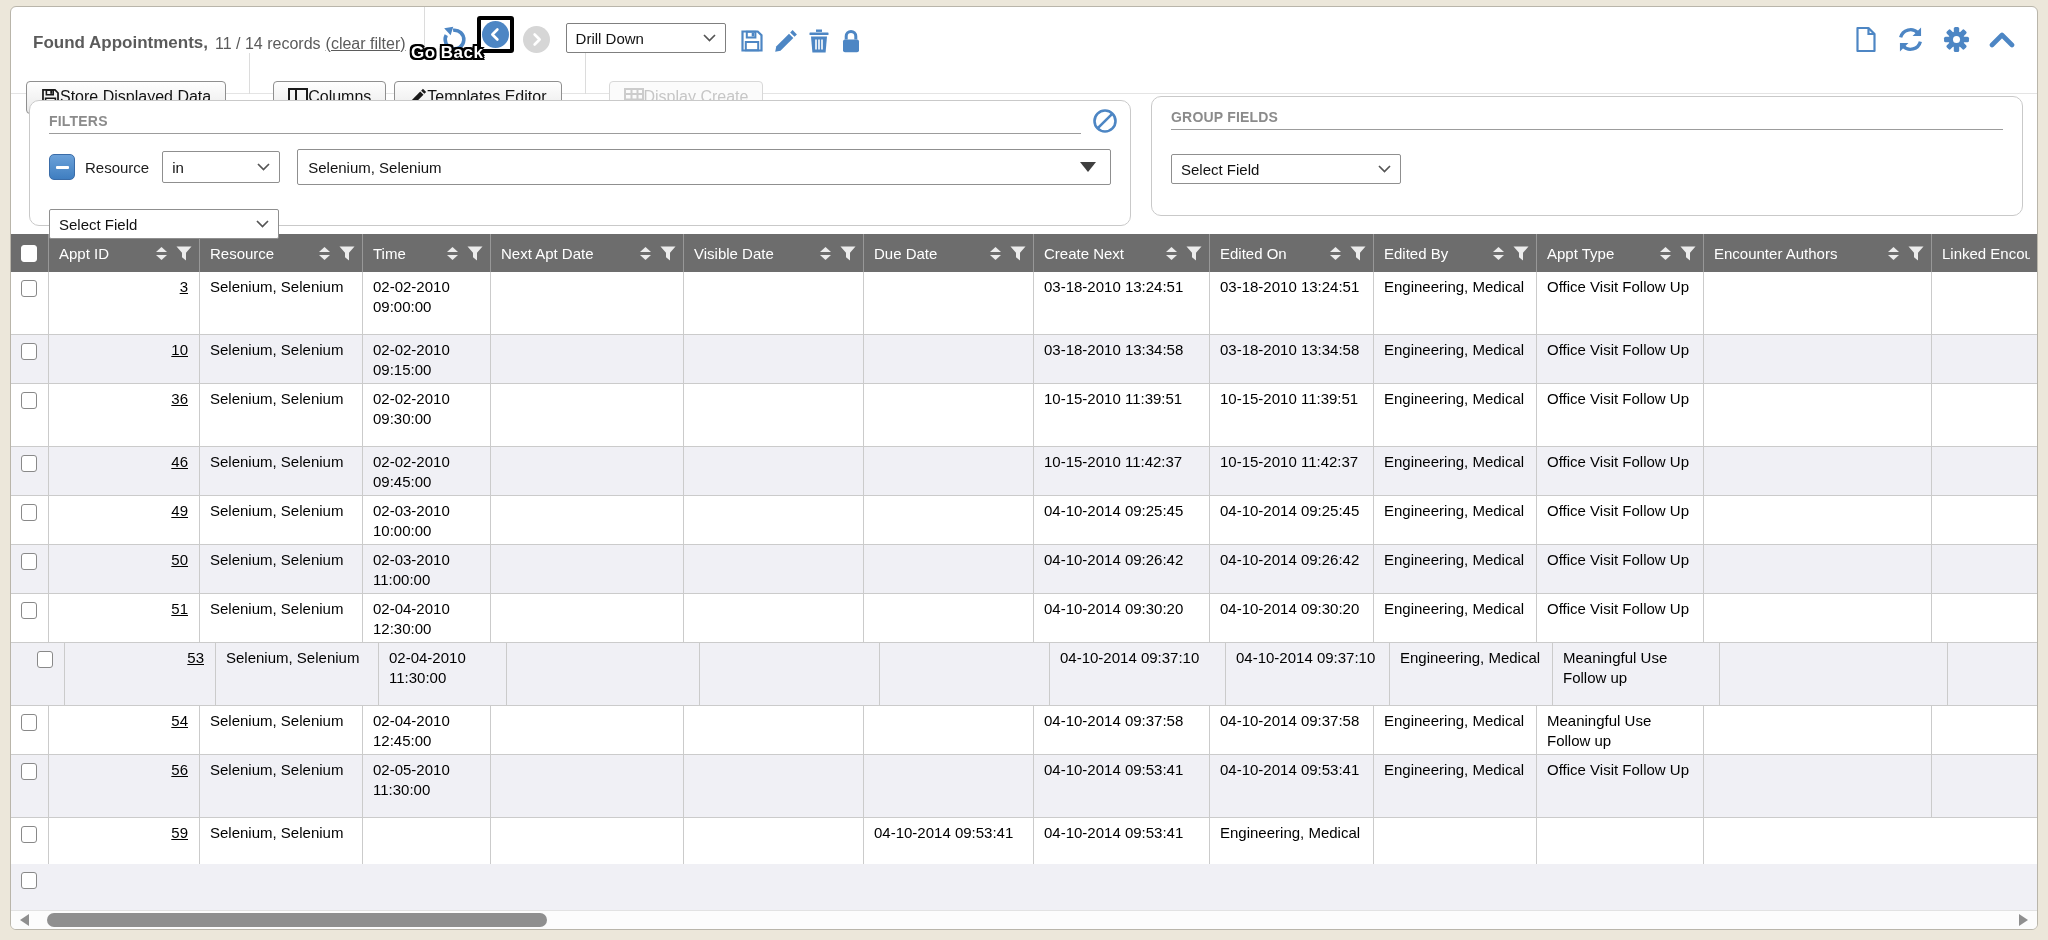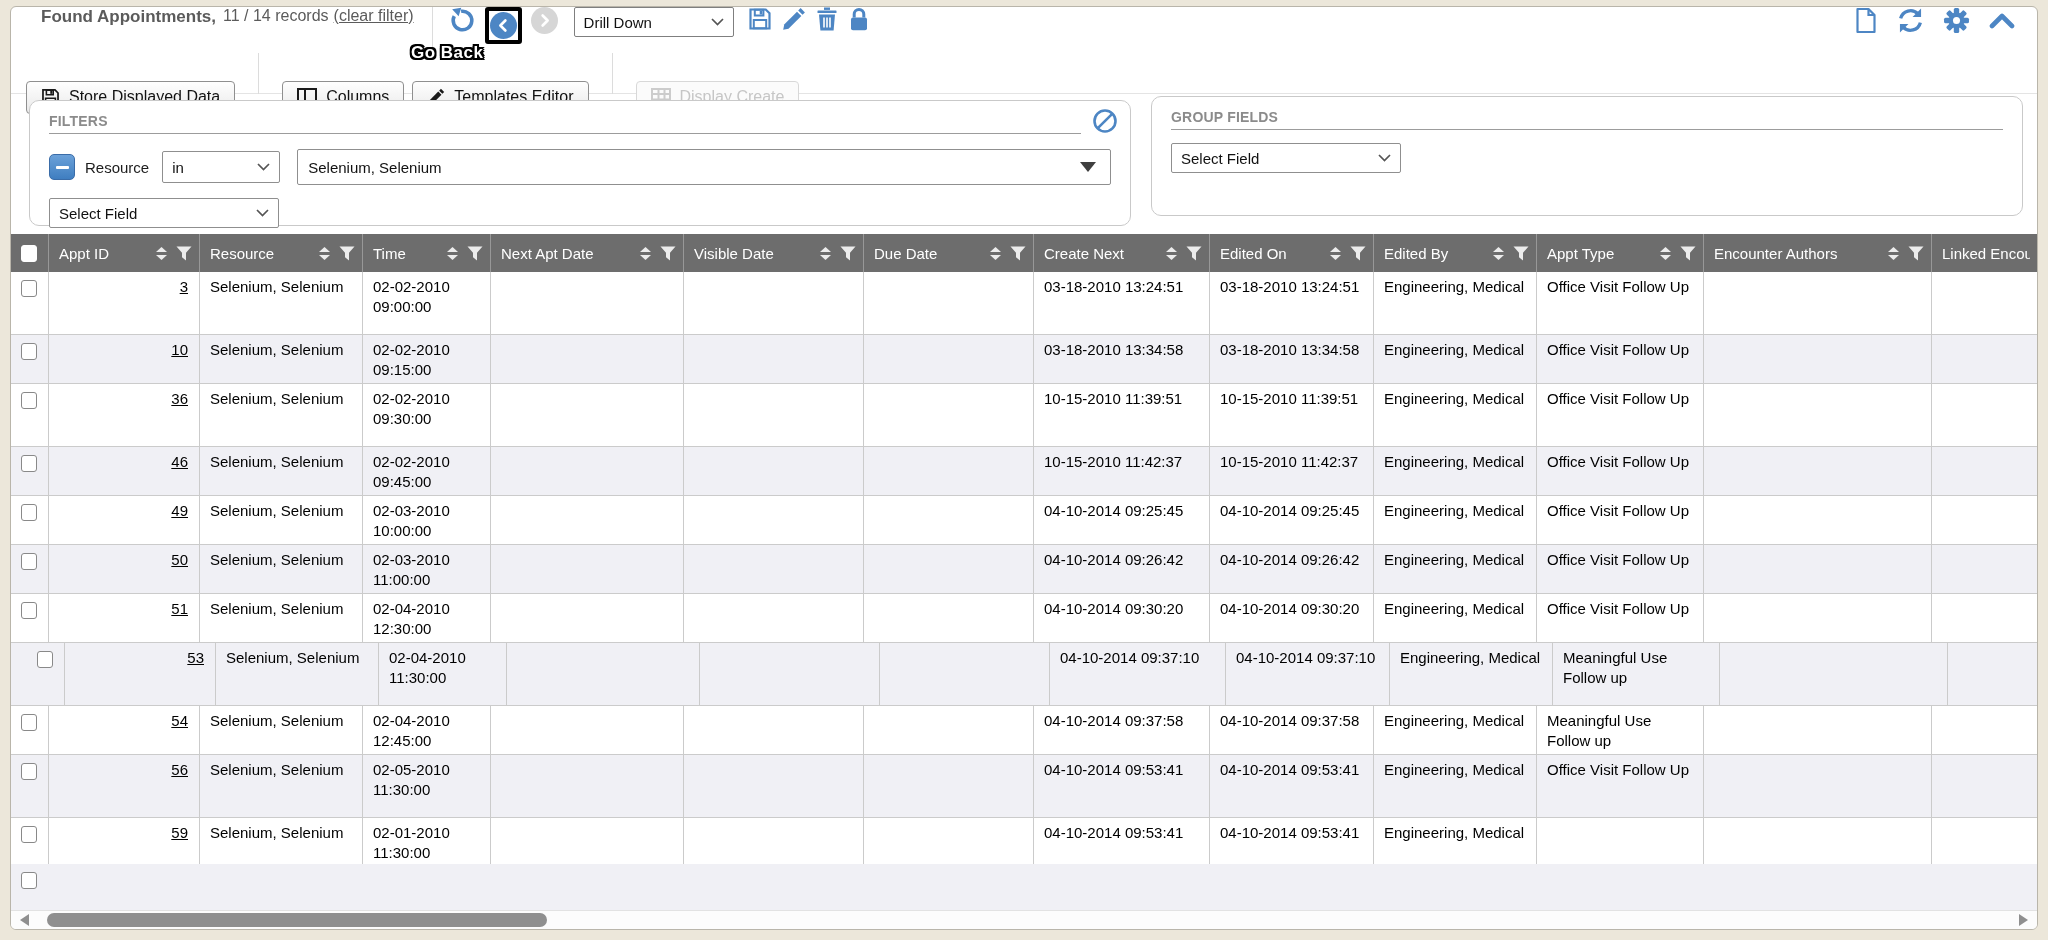--- a/index.html
+++ b/index.html
@@ -3,21 +3,21 @@
 <meta charset="utf-8">
 <style>
   * { box-sizing: border-box; margin: 0; padding: 0; }
   body { font-family: "Liberation Sans", sans-serif; }
   .screen { position: relative; width: 2048px; height: 940px; background: #ece7da; overflow: hidden; }
   .panel { position: absolute; left: 10px; top: 6px; width: 2028px; height: 924px;
            background: #fff; border: 1px solid #b9b5aa; border-radius: 6px;
            display: flex; flex-direction: column; overflow: hidden; }
 
   
-  .titlebar { height: 46px; flex: 0 0 auto; display: flex; align-items: flex-start; padding-left: 30px; }
+  .titlebar { height: 46px; flex: 0 0 auto; display: flex; align-items: flex-end; padding-left: 22px; }
   .t-title { font-size: 17px; font-weight: bold; color: #5b5b5b; }
   .t-records { font-size: 16px; color: #5b5b5b; margin-left: 7px; }
   .t-clear { font-size: 16px; color: #5b5b5b; text-decoration: underline; margin-left: 5px; cursor: pointer; }
   .v-div { width: 1px; height: 46px; background: #dcdcdc; margin-left: 18px; }
   .tb-icon { display: inline-flex; align-items: center; cursor: pointer; }
   .ml14 { margin-left: 14px; } .ml10 { margin-left: 10px; }
   .back-box { margin-left: 9px; border: 4px solid #000; border-radius: 3px; padding: 1px; display: inline-flex; background: #fff; }
   .circle-btn { width: 27px; height: 27px; border-radius: 50%; display: inline-flex; align-items: center; justify-content: center; cursor: pointer; }
   .circle-back { background: #4d86c4; }
   .circle-fwd  { background: #d6d6d6; margin-left: 9px; }
@@ -27,21 +27,21 @@
   .right-icons { margin-left: auto; margin-right: 22px; display: flex; align-items: center; gap: 19px; }
 
   .tooltip { position: absolute; left: 400px; top: 36px; z-index: 40; font-size: 17px; font-weight: bold; color: #fff;
              letter-spacing: .5px; white-space: nowrap;
              text-shadow: -2px -2px 0 #000, 2px -2px 0 #000, -2px 2px 0 #000, 2px 2px 0 #000,
                           -2px 0 0 #000, 2px 0 0 #000, 0 -2px 0 #000, 0 2px 0 #000; }
 
   
   .buttonbar { height: 41px; flex: 0 0 auto; display: flex; align-items: center; padding-left: 15px;
                border-bottom: 1px solid #e4e4e4; }
-  .btn { height: 33px; display: inline-flex; align-items: center; gap: 9px; padding: 0 14px;
+  .btn { height: 33px; display: inline-flex; align-items: center; padding: 0 14px;
          border: 1px solid #8f8f8f; border-radius: 4px; background: linear-gradient(#fefefe, #e9e9e9);
          font-family: "Liberation Sans", sans-serif; font-size: 16px; color: #111; cursor: pointer; margin-top: 48px; }
   .btn.disabled { color: #c6c6c6; border-color: #d8d8d8; background: #fbfbfb; cursor: default; }
   .bb-div { width: 1px; height: 41px; background: #dcdcdc; margin: 0 23px; }
   .gap8 { margin-left: 8px; }
 
   
   .filter-zone { position: relative; height: 140px; flex: 0 0 auto; }
   .fpanel { position: absolute; background: #fff; border: 1px solid #c9c9c9; border-radius: 10px; padding: 0 19px; }
   .fpanel.filters { left: 18px; top: 6px; width: 1102px; height: 126px; }
@@ -51,21 +51,21 @@
   .sec-line.short { margin-right: 30px; }
   .clear-icon { position: absolute; right: 12px; top: 7px; cursor: pointer; }
   .frow1 { display: flex; align-items: center; margin-top: 15px; }
   .minus-btn { width: 26px; height: 26px; border-radius: 5px; border: 1px solid #3a6ca8;
                background: linear-gradient(#6ba1d9, #3f7ec0); display: flex; align-items: center; justify-content: center; cursor: pointer; }
   .minus-bar { width: 13px; height: 3px; background: #fff; border-radius: 1px; }
   .flabel { font-size: 15px; color: #1c1c1c; margin: 0 13px 0 10px; }
   .sel { border: 1px solid #8f8f8f; border-radius: 2px; background: #fff; display: inline-flex; align-items: center;
          justify-content: space-between; font-size: 15px; color: #111; padding: 0 9px; cursor: pointer; }
   .sel-in { width: 118px; height: 32px; }
-  .sel-field { width: 230px; height: 30px; margin-top: 13px; }
+  .sel-field { width: 230px; height: 30px; margin-top: 24px; }
   .combo { flex: 1; margin-left: 17px; height: 36px; border: 1px solid #8f8f8f; border-radius: 2px; background: #fff;
            display: flex; align-items: center; justify-content: space-between; padding: 0 14px 0 10px;
            font-size: 15px; color: #111; cursor: pointer; }
   .caret-solid { width: 0; height: 0; border-left: 8px solid transparent; border-right: 8px solid transparent; border-top: 10px solid #3f3f3f; }
 
   
   .tablezone { flex: 1; min-height: 0; display: flex; flex-direction: column; }
   .thead { display: grid; background: #6d6d6d; height: 38px; flex: 0 0 auto; }
   .th { display: flex; align-items: center; color: #fff; font-size: 15px; padding: 0 7px 0 10px; border-right: 1px solid #989898; }
   .th:last-child { border-right: none; }
@@ -653,21 +653,20 @@
             <div class="td">Office Visit Follow Up</div>
             <div class="td"></div>
             <div class="td"></div>
           </div>
           <div class="trow tall" style="grid-template-columns: 38px 151px 163px 128px 193px 180px 170px 176px 164px 163px 167px 228px minmax(100px, 1fr);">
             <div class="td td-cb">
               <div class="cb"></div>
             </div>
             <div class="td td-id"><a>59</a></div>
             <div class="td">Selenium, Selenium</div>
-            <div class="td">02-01-2010 11:30:00</div>
             <div class="td"></div>
             <div class="td"></div>
             <div class="td"></div>
             <div class="td">04-10-2014 09:53:41</div>
             <div class="td">04-10-2014 09:53:41</div>
             <div class="td">Engineering, Medical</div>
             <div class="td"></div>
             <div class="td"></div>
             <div class="td"></div>
           </div>

